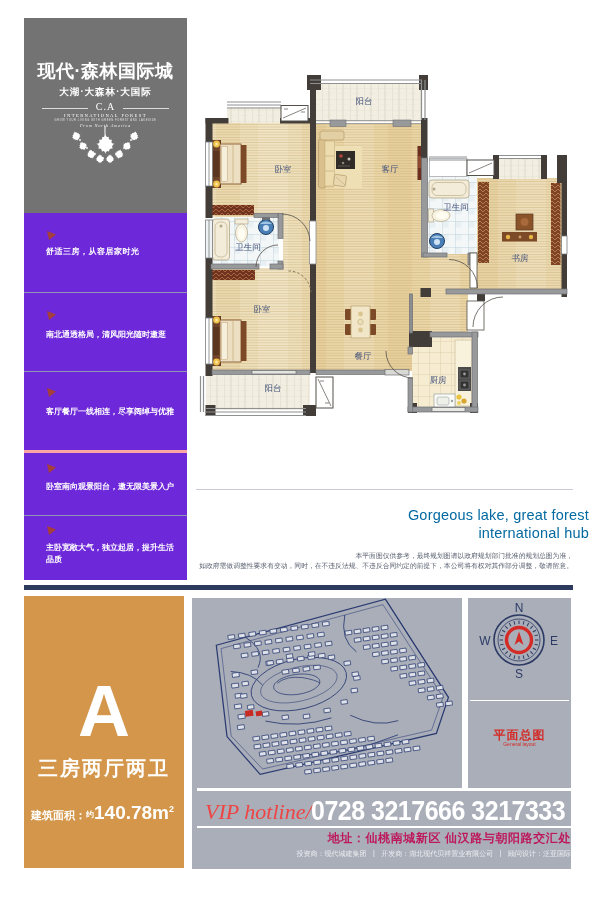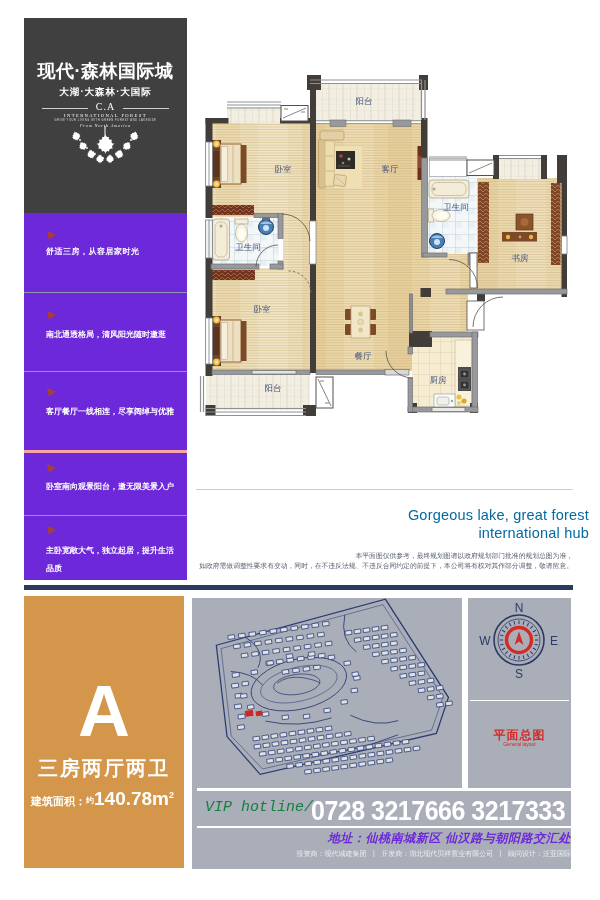--- a/index.html
+++ b/index.html
@@ -2,21 +2,21 @@
 <html><head>
 <meta charset="utf-8">
 <style>
   html,body{margin:0;padding:0;}
   body{width:600px;height:900px;background:#ffffff;font-family:"Liberation Sans",sans-serif;position:relative;overflow:hidden;}
   .abs{position:absolute;}
 </style>
 </head>
 <body>
 
-<div class="abs" style="left:24px;top:18px;width:163px;height:223px;background:#404040;color:#fff;">
+<div class="abs" style="left:24px;top:18px;width:163px;height:223px;background:#737373;color:#fff;">
 
   <div style="text-align:center;margin-top:41px;font-size:18px;font-weight:bold;letter-spacing:0.5px;">现代·森林国际城</div>
 
   <div style="text-align:center;margin-top:3px;font-size:9.5px;font-weight:bold;font-family:'Liberation Serif',serif;letter-spacing:1px;">大湖·大森林·大国际</div>
 
   <div style="margin-top:2px;position:relative;height:60px;">
     <div style="position:absolute;left:18px;top:7px;width:46px;border-top:1px solid rgba(255,255,255,.75);"></div>
     <div style="position:absolute;right:18px;top:7px;width:46px;border-top:1px solid rgba(255,255,255,.75);"></div>
     <div style="text-align:center;font-family:'Liberation Serif',serif;font-size:10px;letter-spacing:1px;">C.A</div>
     <div style="text-align:center;font-family:'Liberation Serif',serif;font-size:4.6px;letter-spacing:1.4px;margin-top:1px;">INTERNATIONAL FOREST</div>
@@ -78,21 +78,21 @@
     <svg style="position:absolute;left:23px;top:11px;" width="9" height="9" viewBox="0 0 9 9">
         <polygon points="0,0 9,3.5 2,9" fill="#a43f3b"></polygon>
       </svg>
     <div style="position:absolute;left:22px;top:28px;font-size:8px;font-weight:bold;letter-spacing:0;white-space:nowrap;">卧室南向观景阳台，邀无限美景入户</div>
   </div>
 
   <div style="position:absolute;left:0;top:302px;width:163px;height:65px;border-top:1px solid #8e99b1;">
     <svg style="position:absolute;left:23px;top:10px;" width="9" height="9" viewBox="0 0 9 9">
         <polygon points="0,0 9,3.5 2,9" fill="#a43f3b"></polygon>
       </svg>
-    <div style="position:absolute;left:22px;top:26px;width:130px;font-size:8px;font-weight:bold;letter-spacing:0;line-height:18px;">主卧宽敞大气，独立起居，提升生活品质</div>
+    <div style="position:absolute;left:22px;top:26px;width:130px;font-size:8px;font-weight:bold;letter-spacing:0;line-height:12px;">主卧宽敞大气，独立起居，提升生活品质</div>
   </div>
 </div>
 
 <svg class="abs" style="left:190px;top:55px;" width="390" height="420" viewBox="190 55 390 420">
 <defs>
   <pattern id="wgrain" width="9" height="2.6" patternUnits="userSpaceOnUse">
     <rect y="1.9" width="9" height="0.6" fill="#c2a167" opacity="0.55"></rect>
   </pattern>
   <pattern id="wband" width="86" height="60" patternUnits="userSpaceOnUse">
     <rect width="30" height="60" fill="#ffffff" opacity="0.14"></rect>
@@ -491,21 +491,21 @@
 <div class="abs" style="left:150px;top:551px;width:423px;text-align:right;color:#5a6170;font-size:6.8px;line-height:9.5px;">本平面图仅供参考，最终规划图请以政府规划部门批准的规划总图为准，<br>如政府需做调整性要求有变动，同时，在不违反法规、不违反合同约定的前提下，本公司将有权对其作部分调整，敬请留意。</div>
 
 <div class="abs" style="left:24px;top:585px;width:549px;height:5px;background:#2c3a5e;"></div>
 
 <div class="abs" style="left:24px;top:596px;width:160px;height:272px;background:#d3964a;color:#fff;">
 
   <div style="text-align:center;margin-top:80px;font-size:72px;font-weight:bold;line-height:70px;">A</div>
 
   <div style="text-align:center;margin-top:9px;font-size:20px;font-weight:bold;letter-spacing:2px;">三房两厅两卫</div>
 
-  <div style="margin-top:6px;margin-left:7px;font-size:11px;font-weight:bold;">建筑面积：<span style="font-size:8px;vertical-align:2px;">约</span><span style="font-size:19px;">140.78m</span><span style="font-size:9px;vertical-align:7px;">2</span></div>
+  <div style="margin-top:20px;margin-left:7px;font-size:11px;font-weight:bold;">建筑面积：<span style="font-size:8px;vertical-align:2px;">约</span><span style="font-size:19px;">140.78m</span><span style="font-size:9px;vertical-align:7px;">2</span></div>
 </div>
 
 <div class="abs" style="left:192px;top:598px;width:379px;height:271px;background:#a9aeb9;"></div>
 
 <div class="abs" style="left:462px;top:598px;width:6px;height:190px;background:#ffffff;"></div>
 
 <div class="abs" style="left:197px;top:788px;width:374px;height:2.5px;background:#ffffff;"></div>
 
 <div class="abs" style="left:197px;top:825.5px;width:374px;height:2px;background:#ffffff;"></div>
 
@@ -747,19 +747,19 @@
       <text x="86" y="46.5">E</text>
     </g>
   </g>
 </svg>
 
 <div class="abs" style="left:470px;top:700px;width:99px;border-top:1px solid #fff;"></div>
 
 <div class="abs" style="left:468px;top:727px;width:103px;text-align:center;color:#d42b26;font-size:12px;font-weight:bold;letter-spacing:1px;">平面总图</div>
 <div class="abs" style="left:468px;top:741px;width:103px;text-align:center;color:#d42b26;font-size:5px;">General layout</div>
 
-<div class="abs" style="left:205px;top:799px;width:110px;color:#15803d;font-family:Liberation Mono, monospace;font-style:italic;font-size:15px;">VIP hotline/</div>
+<div class="abs" style="left:205px;top:799px;width:110px;color:#ef4444;font-family:Liberation Serif, serif;font-style:italic;font-size:22px;">VIP hotline/</div>
 
 <div class="abs" style="left:311px;top:794px;width:262px;color:#fff;font-size:25px;font-weight:bold;letter-spacing:-0.5px;transform:scaleY(1.13);transform-origin:top;">0728 3217666 3217333</div>
 
-<div class="abs" style="left:260px;top:830px;width:311px;text-align:right;color:#6d28d9;font-size:12px;font-weight:bold;letter-spacing:0.6px;font-style:italic;">地址：仙桃南城新区 仙汉路与朝阳路交汇处</div>
+<div class="abs" style="left:260px;top:830px;width:311px;text-align:right;color:#be185d;font-size:12px;font-weight:bold;letter-spacing:0.6px;">地址：仙桃南城新区 仙汉路与朝阳路交汇处</div>
 
 <div class="abs" style="left:200px;top:849px;width:371px;text-align:right;color:#eceef1;font-size:7px;">投资商：现代城建集团&nbsp;&nbsp;┃&nbsp;&nbsp;开发商：湖北现代贝祥置业有限公司&nbsp;&nbsp;┃&nbsp;&nbsp;顾问设计：泛亚国际</div>
 
 </body></html>

